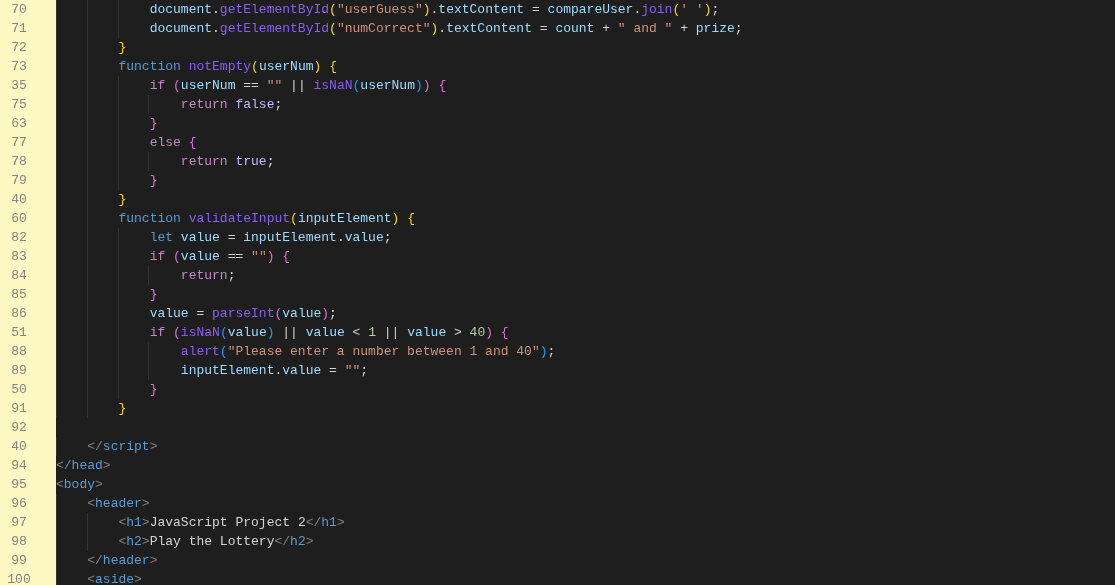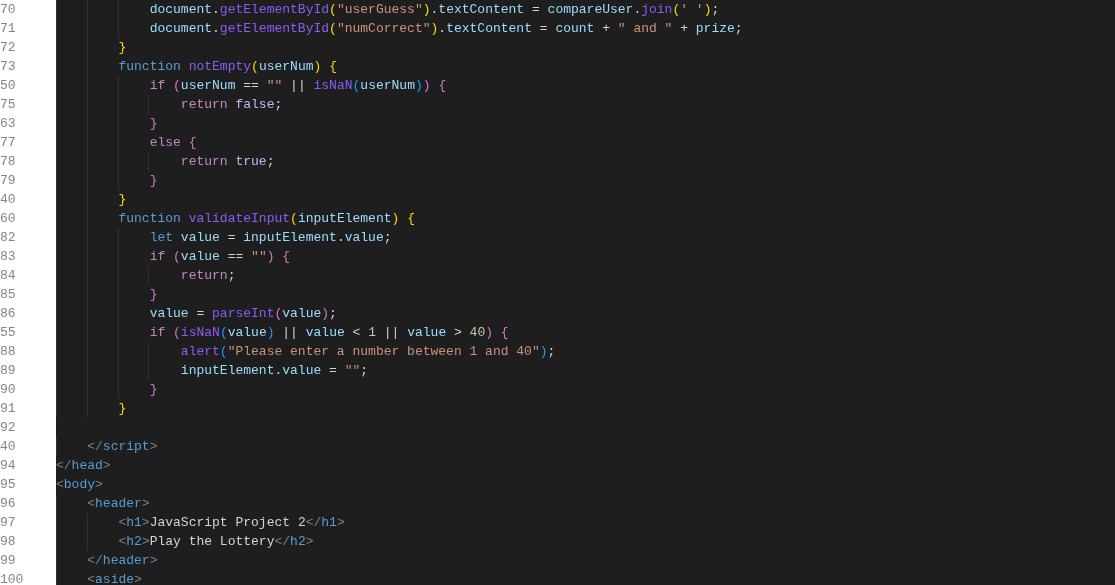--- a/index.html
+++ b/index.html
@@ -10,23 +10,23 @@
     line-height: 19px;
     overflow: hidden;
     width: 1115px;
     height: 585px;
   }
   .editor {
     display: flex;
     height: 100%;
   }
   .gutter {
-    background: #ffffff;
+    background: #fef9c3;
     color: #858585;
-    text-align: left;
+    text-align: center;
     padding-right: 18px;
     user-select: none;
     width: 56px;
     flex-shrink: 0;
   }
   .gutter .ln { height: 19px; }
   .code {
     flex: 1;
     color: #d4d4d4;
     white-space: pre;
@@ -58,37 +58,37 @@
 </style>
 </head>
 <body>
 
 <div class="editor">
   <div class="gutter" id="gutter">
       <div class="ln">70</div>
       <div class="ln">71</div>
       <div class="ln">72</div>
       <div class="ln">73</div>
-      <div class="ln">50</div>
+      <div class="ln">35</div>
       <div class="ln">75</div>
       <div class="ln">63</div>
       <div class="ln">77</div>
       <div class="ln">78</div>
       <div class="ln">79</div>
       <div class="ln">40</div>
       <div class="ln">60</div>
       <div class="ln">82</div>
       <div class="ln">83</div>
       <div class="ln">84</div>
       <div class="ln">85</div>
       <div class="ln">86</div>
-      <div class="ln">55</div>
+      <div class="ln">51</div>
       <div class="ln">88</div>
       <div class="ln">89</div>
-      <div class="ln">90</div>
+      <div class="ln">50</div>
       <div class="ln">91</div>
       <div class="ln">92</div>
       <div class="ln">40</div>
       <div class="ln">94</div>
       <div class="ln">95</div>
       <div class="ln">96</div>
       <div class="ln">97</div>
       <div class="ln">98</div>
       <div class="ln">99</div>
       <div class="ln">100</div>

